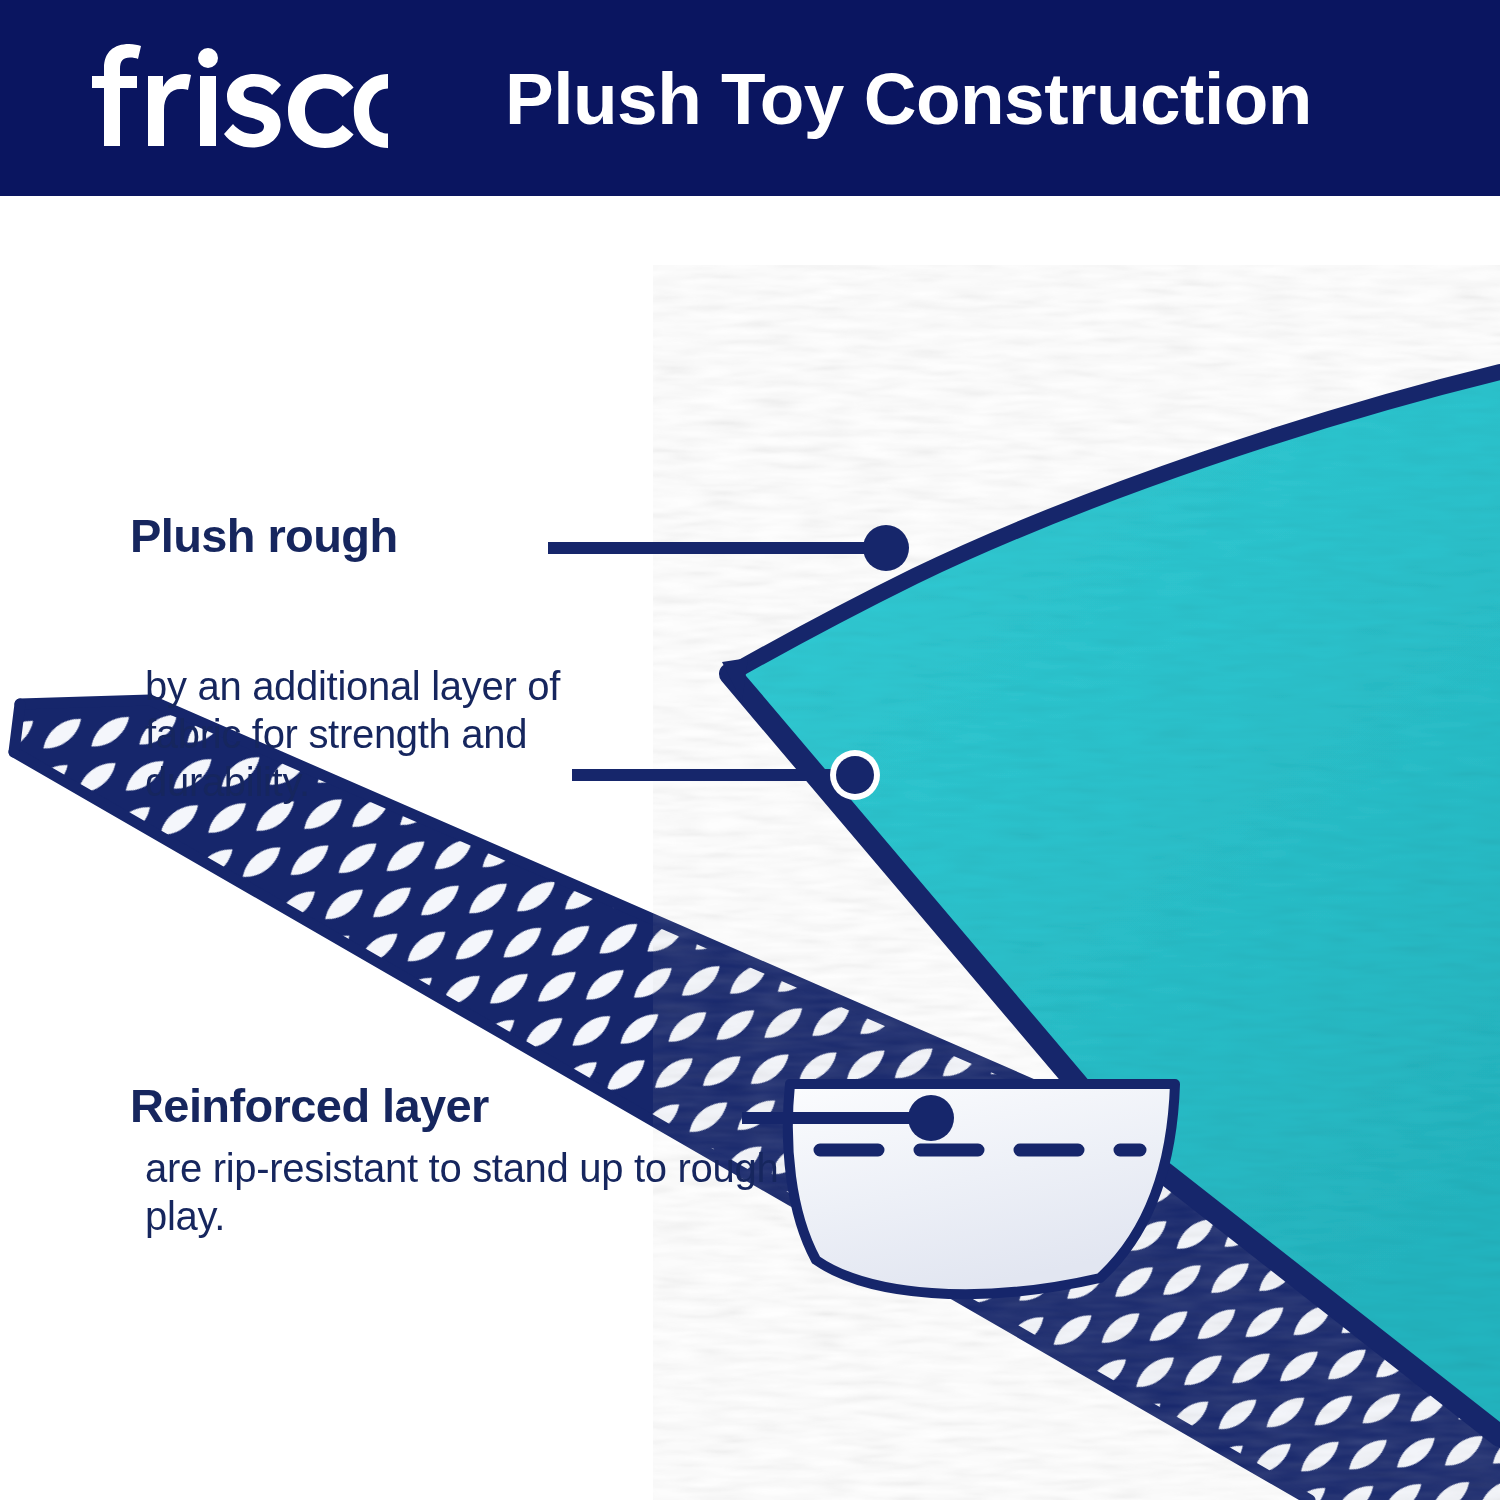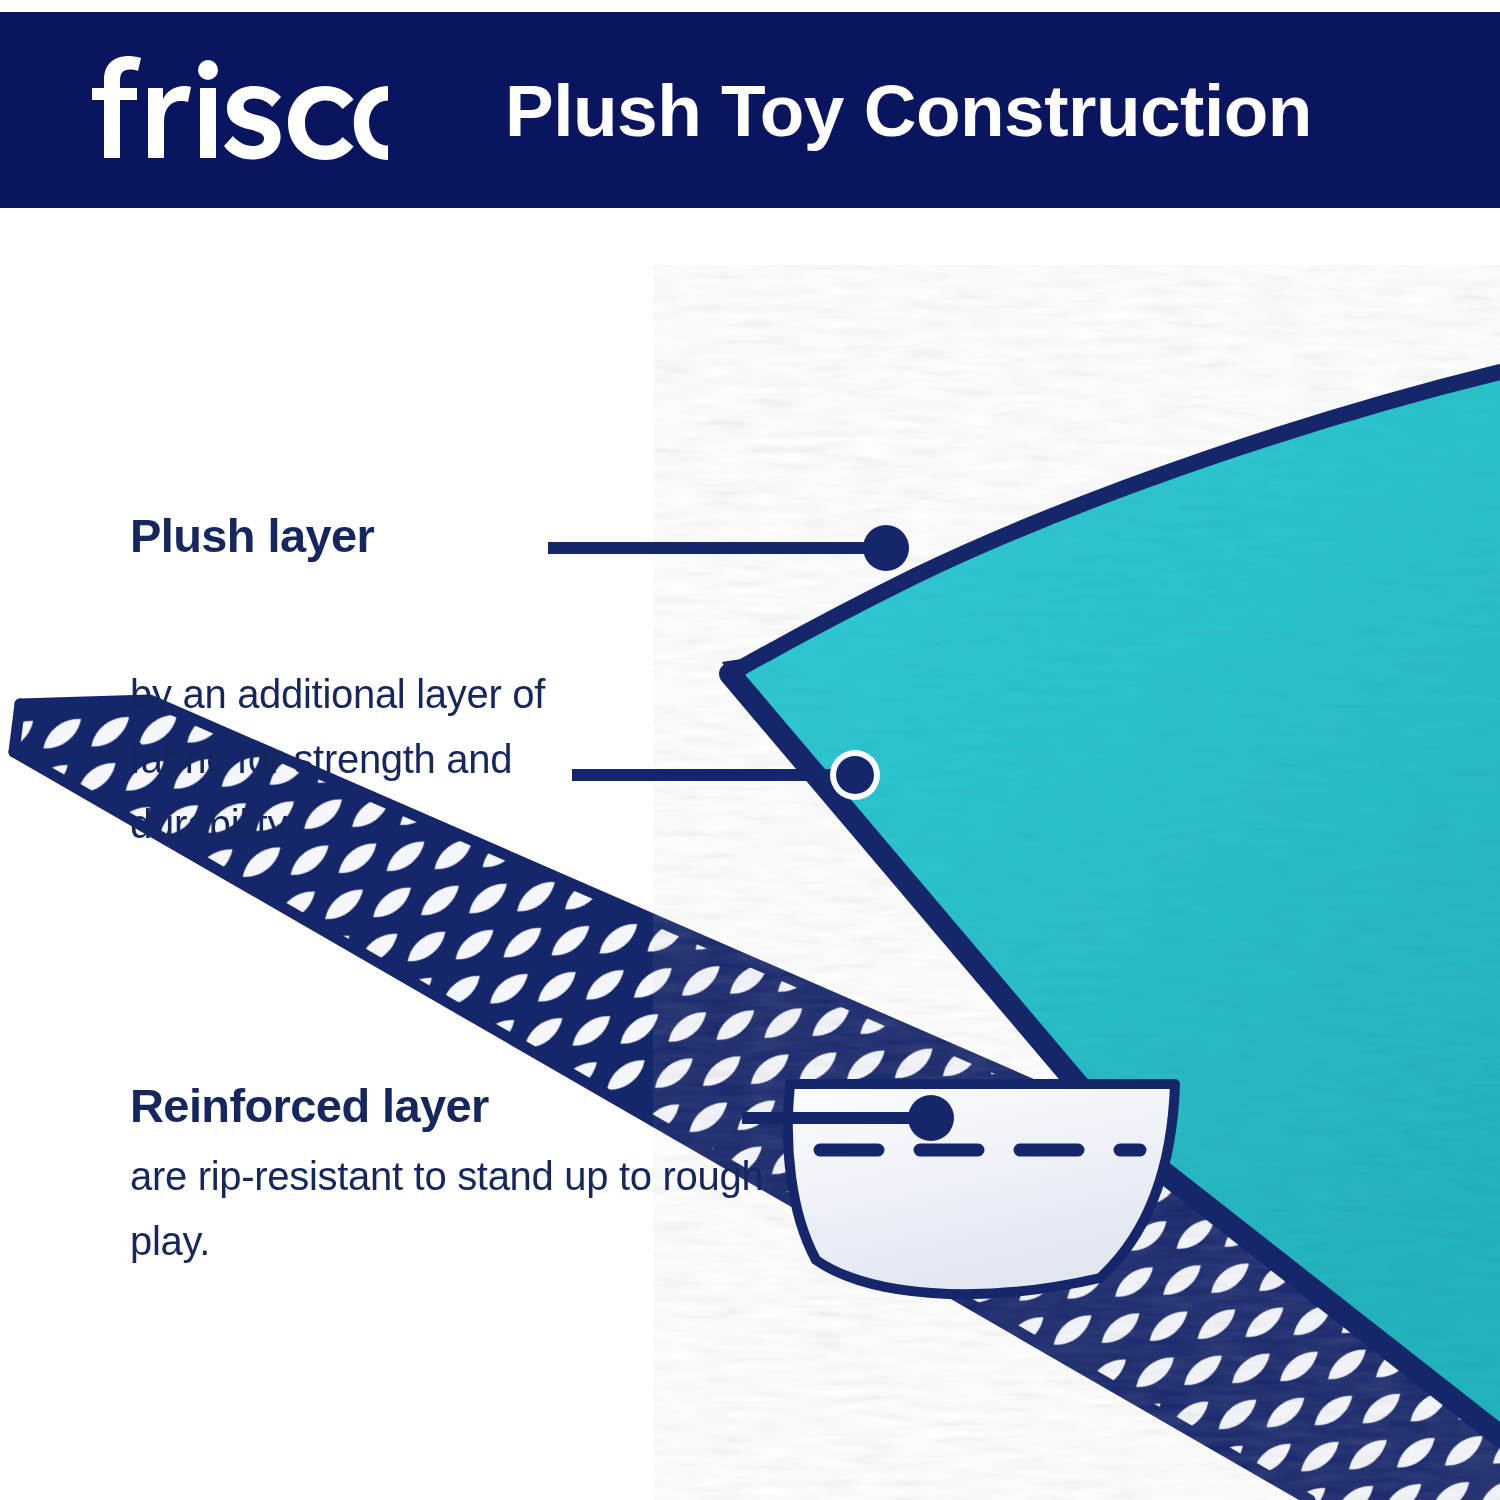--- a/index.html
+++ b/index.html
@@ -9,21 +9,21 @@
     font-family:"Liberation Sans", sans-serif;
     overflow:hidden;
     position:relative;
   }
   #page{position:relative;width:1500px;height:1500px;overflow:hidden;background:#fff;}
 
   
   .header{
     position:absolute;left:0;top:0;width:1500px;height:196px;
     background:#0a1560;
-    display:flex;align-items:center;margin-top:12px;
+    display:flex;align-items:center;
   }
   .logo-wrap{
     position:absolute;left:88px;top:42px;width:300px;height:110px;
   }
   .logo-wrap svg{display:block;}
   .header-title{
     position:absolute;left:505px;top:50px;
     font-size:73px;font-weight:bold;color:#ffffff;
     letter-spacing:-0.5px;line-height:98px;white-space:nowrap;
   }
@@ -35,22 +35,22 @@
   .illus svg{display:block;}
 
   
   .label-block{position:absolute;color:#16265e;}
   .lbl-head{
     font-size:47px;font-weight:bold;line-height:56px;
     letter-spacing:-0.6px;white-space:nowrap;
   }
   .lbl-head.wrap{white-space:normal;}
   .lbl-body{
-    font-size:40px;font-weight:normal;line-height:65px;
-    letter-spacing:-0.3px;margin-top:10px;
+    font-size:40px;font-weight:normal;line-height:48px;
+    letter-spacing:-0.3px;margin-top:10px;margin-left:15px;
   }
   #lb-fabric{left:130px;top:508px;}
   #lb-exterior{left:130px;top:652px;width:520px;}
   #lb-seams{left:130px;top:1078px;width:680px;}
 </style>
 </head>
 <body>
 
 <div id="page">
 
@@ -201,21 +201,21 @@
 
         <g>
           <line x1="742" y1="922" x2="925" y2="922" stroke="#16266b" stroke-width="12" stroke-linecap="butt"></line>
           <circle cx="931" cy="922" r="23" fill="#16266b"></circle>
         </g>
       </g>
     </svg>
   </div>
 
   <div class="label-block" id="lb-fabric">
-    <div class="lbl-head">Plush layer</div>
+    <div class="lbl-head">Plush rough</div>
   </div>
 
   <div class="label-block" id="lb-exterior">
     <div class="lbl-body">by an additional layer of fabric for strength and durability.</div>
   </div>
 
   <div class="label-block" id="lb-seams">
     <div class="lbl-head">Reinforced layer</div>
     <div class="lbl-body">are rip-resistant to stand up to rough play.</div>
   </div>

